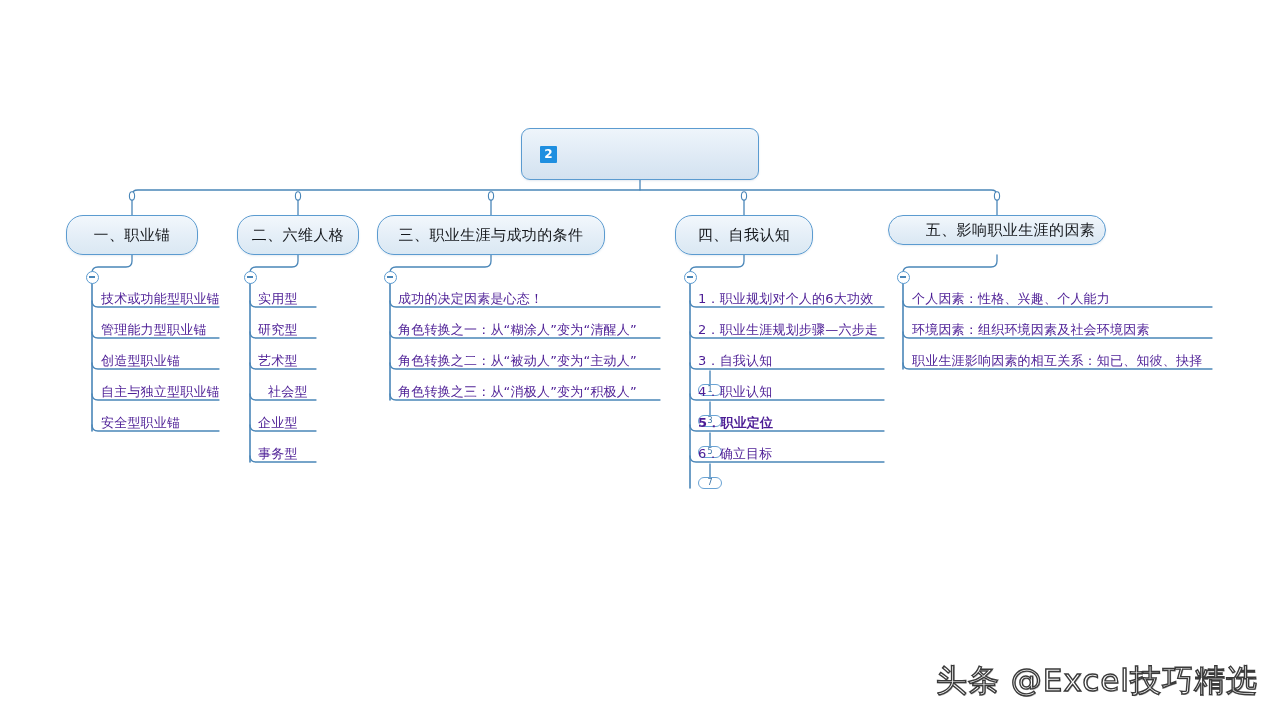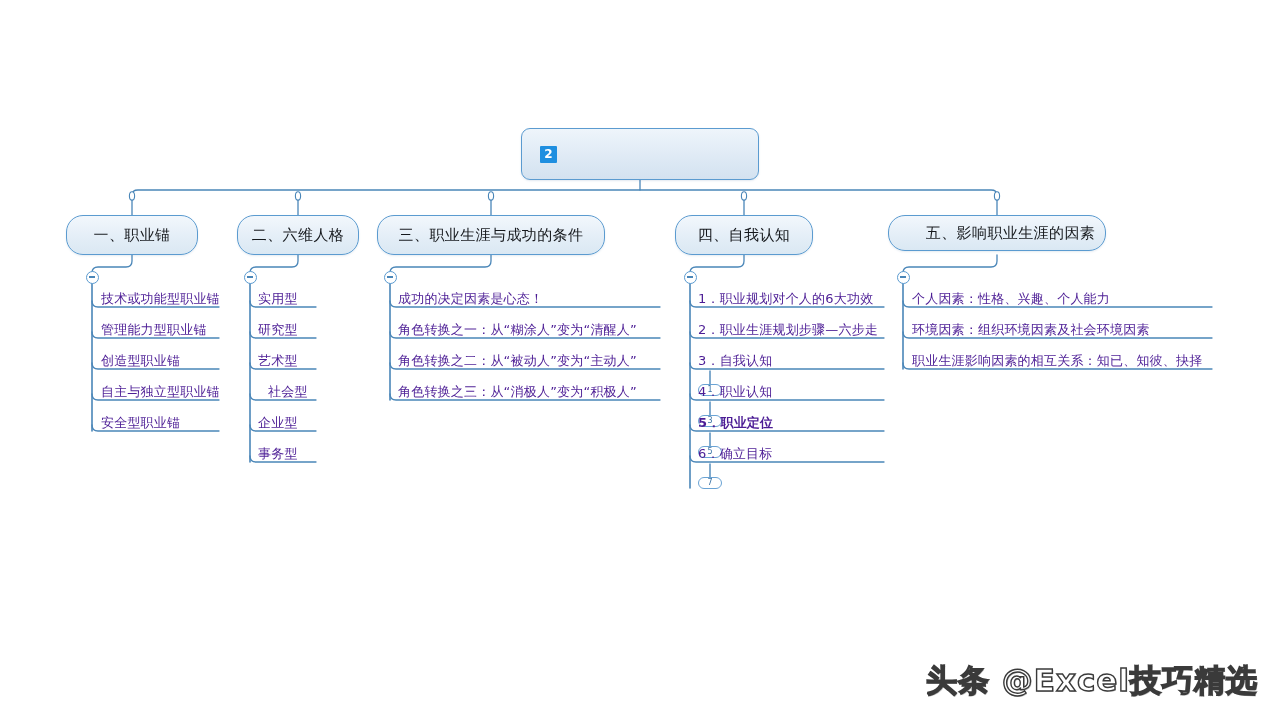--- a/index.html
+++ b/index.html
@@ -85,21 +85,21 @@
     display:flex;align-items:center;justify-content:center;
     font-size:8px;color:#3a72a5;
     line-height:1;
   }
 
   
   .watermark{
     position:absolute;
     right:22px;bottom:18px;
     font-size:31px;
-    font-weight:bold;
+    font-weight:normal;
     letter-spacing:1px;
     color:#ffffff;
     -webkit-text-stroke:1.4px #3a3a3a;
     text-shadow:1px 1px 0 rgba(120,120,120,.45);
     white-space:nowrap;
     font-family:"DejaVu Sans","Liberation Sans",sans-serif;
   }
 </style>
 </head>
 <body>
@@ -206,21 +206,21 @@
       <div class="leaf" style="left: 698px; top: 292px;">1．职业规划对个人的6大功效</div>
       <div class="leaf" style="left: 698px; top: 323px;">2．职业生涯规划步骤—六步走</div>
       <div class="leaf" style="left: 698px; top: 354px;">3．自我认知</div>
       <div class="count-pill" style="left: 698px; top: 384px;">1</div>
       <div class="leaf" style="left: 698px; top: 385px;">4．职业认知</div>
       <div class="count-pill" style="left: 698px; top: 415px;">3</div>
       <div class="leaf" style="left: 698px; top: 416px; font-weight: bold;">5．职业定位</div>
       <div class="count-pill" style="left: 698px; top: 446px;">5</div>
       <div class="leaf" style="left: 698px; top: 447px;">6．确立目标</div>
       <div class="count-pill" style="left: 698px; top: 477px;">7</div>
-      <div class="branch-node" style="left: 888px; top: 215px; width: 218px; height: 36px; padding-left: 27px;">
+      <div class="branch-node" style="left: 888px; top: 215px; width: 218px; height: 30px; padding-left: 27px;">
         <span class="branch-label">五、影响职业生涯的因素</span>
       </div>
       <div class="collapse-btn" style="left: 896.5px; top: 270.5px;">
         <i></i>
       </div>
       <div class="leaf" style="left: 912px; top: 292px;">个人因素：性格、兴趣、个人能力</div>
       <div class="leaf" style="left: 912px; top: 323px;">环境因素：组织环境因素及社会环境因素</div>
       <div class="leaf" style="left: 912px; top: 354px;">职业生涯影响因素的相互关系：知已、知彼、抉择</div>
     </div>
 

